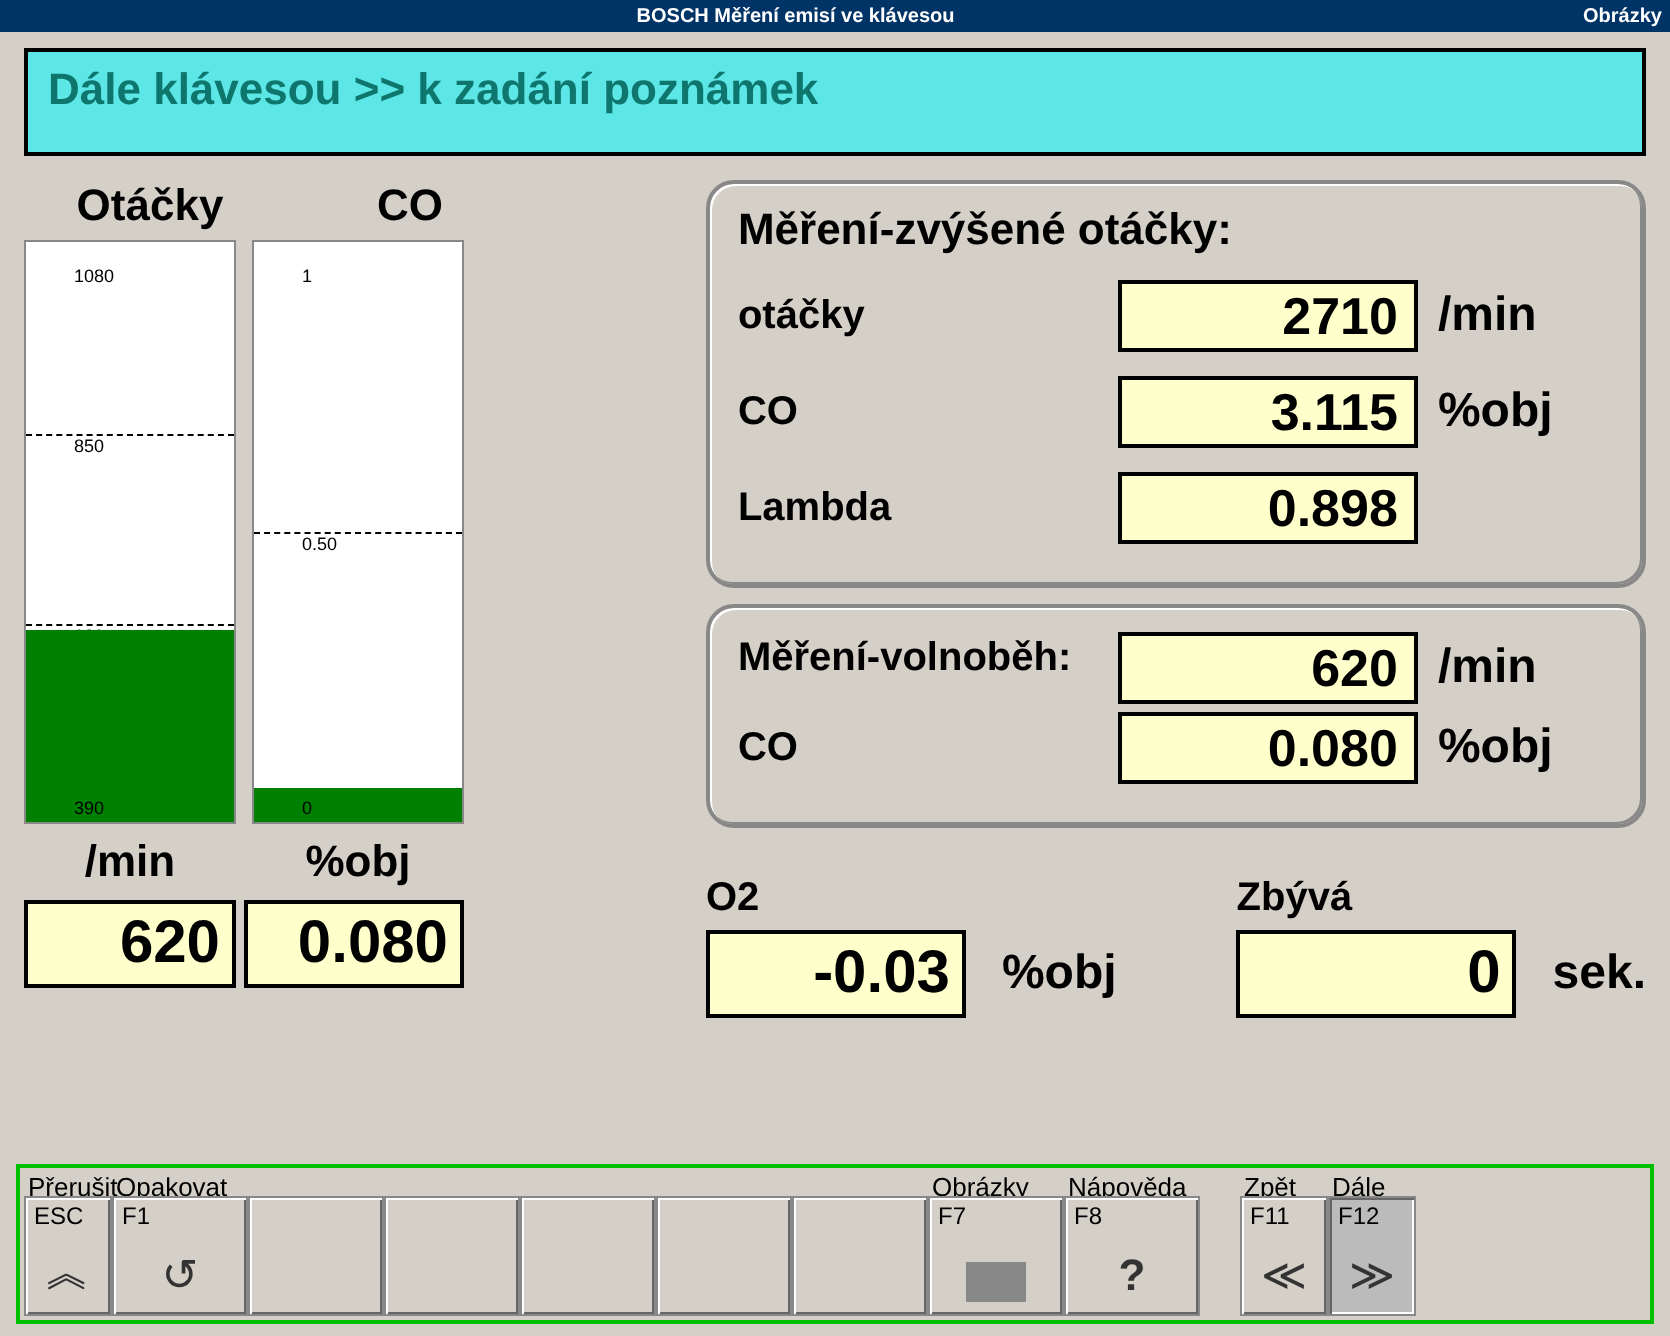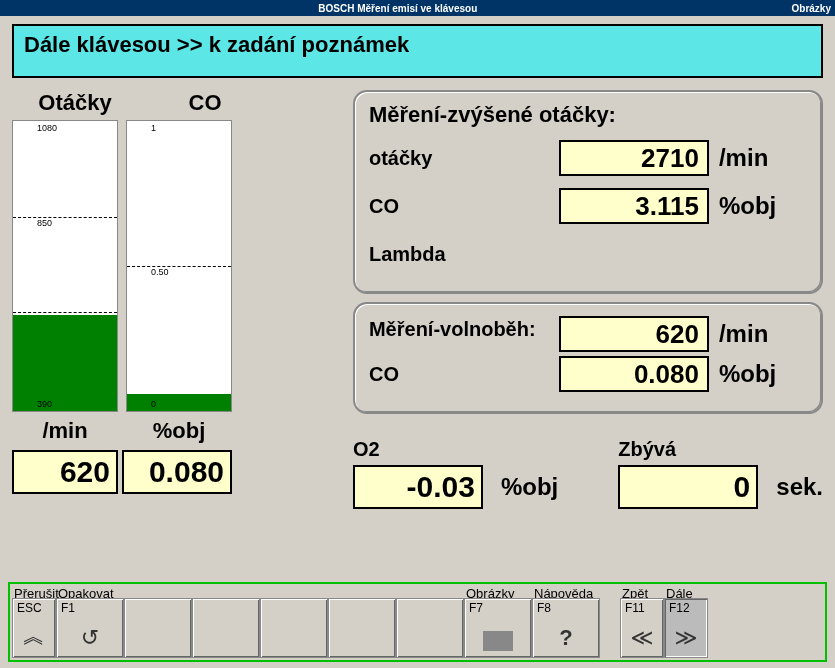--- a/index.html
+++ b/index.html
@@ -24,21 +24,21 @@
   .banner {
     margin: 8px 12px 0 12px;
     height: 54px;
     background: #5ce6e6;
     border: 2px solid #000;
     display: flex;
     align-items: flex-start;
     padding: 6px 10px;
     font-size: 22px;
     font-weight: bold;
-    color: #000000;
+    color: #0f766e;
   }
   .main {
     display: flex;
     padding: 12px;
     gap: 24px;
   }
   .left-col { width: 320px; }
   .right-col { flex: 1; }
 
   .gauge-headers {
@@ -70,21 +70,21 @@
     bottom: 0; left: 0; right: 0;
     background: #008000;
   }
   .gauge .tick {
     position: absolute;
     left: 0; right: 0;
     border-top: 1px dashed #000;
     font-size: 9px;
     padding-left: 24px;
   }
-  .gauge .tick-top { top: 0; border-top: none; font-size:9px; padding-left:24px; padding-top:2px;}
+  .gauge .tick-top { top: 0; border-top: none; font-size:9px; padding-left:24px; padding-top:12px;}
   .gauge .tick-bot { bottom: 0; border-top:none; font-size:9px; padding-left:24px;}
 
   .gauge-units {
     display: flex;
     gap: 8px;
     font-size: 22px;
     font-weight: bold;
     margin-bottom: 6px;
   }
   .gauge-units span { width: 106px; text-align: center; }
@@ -259,20 +259,21 @@
         <div class="measure-value">2710</div>
         <div class="measure-unit">/min</div>
       </div>
       <div class="measure-row">
         <div class="measure-label">CO</div>
         <div class="measure-value">3.115</div>
         <div class="measure-unit">%obj</div>
       </div>
       <div class="measure-row">
         <div class="measure-label">Lambda</div>
+        <div class="measure-value">0.898</div>
         <div class="measure-unit"></div>
       </div>
     </div>
 
     <div class="panel">
       <div class="measure-row" style="margin-bottom:0;">
         <div class="measure-label panel-title" style="width:190px">Měření-volnoběh:</div>
         <div class="measure-value">620</div>
         <div class="measure-unit">/min</div>
       </div>

